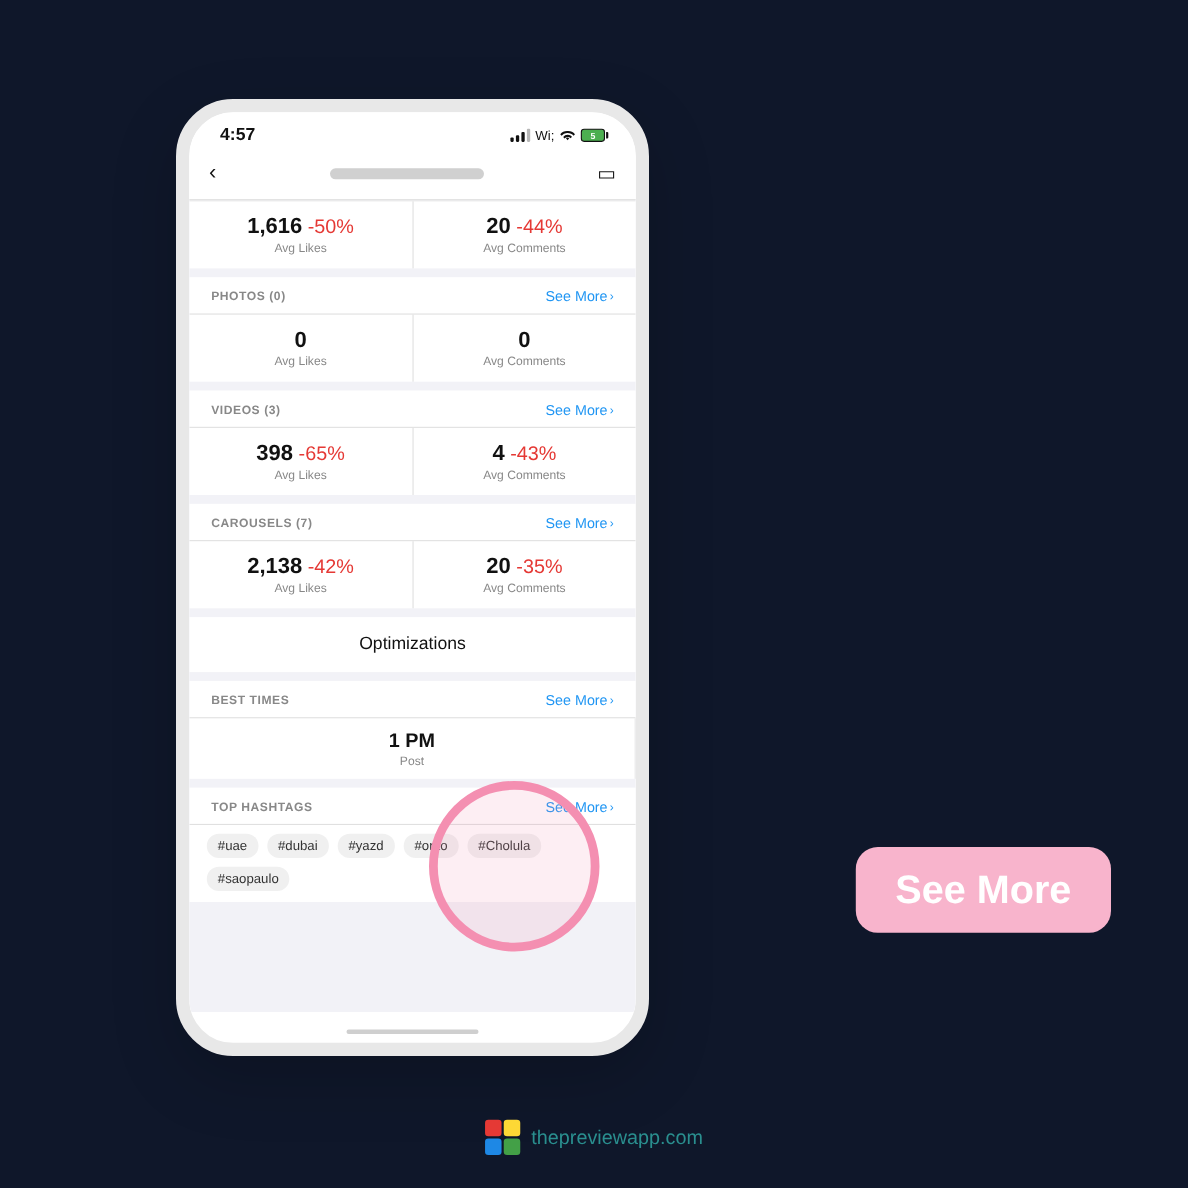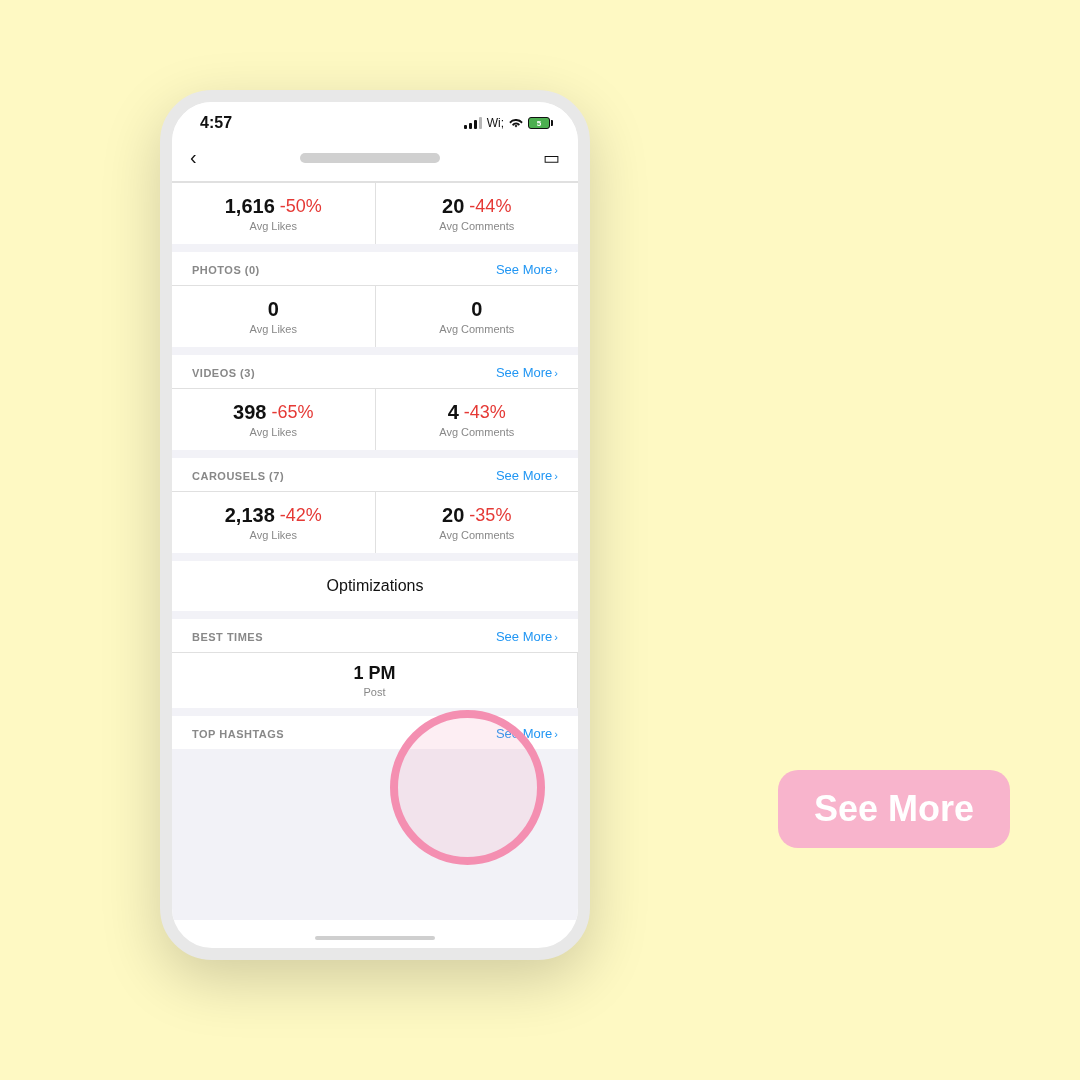--- a/index.html
+++ b/index.html
@@ -12,21 +12,21 @@
       align-items: center;
       justify-content: center;
       font-family: -apple-system, BlinkMacSystemFont, 'Helvetica Neue', Arial, sans-serif;
       overflow: hidden;
     }
 
     .canvas {
       width: 1080px;
       height: 1080px;
       position: relative;
-      background-color: #fef9c3;
+      background-color: #0f172a;
     }
 
     
     .phone {
       position: absolute;
       top: 90px;
       left: 160px;
       width: 430px;
       height: 870px;
       background: #fff;
@@ -522,28 +522,45 @@
       </div>
 
       <div class="hashtags-section">
         <div class="category-header">
           <span class="category-title">TOP HASHTAGS</span>
           <span class="see-more-link">
             <span>See More</span>
             <span class="chevron"> ›</span>
           </span>
         </div>
+        <div class="hashtags-row">
+          <span class="hashtag-pill">#uae</span>
+          <span class="hashtag-pill">#dubai</span>
+          <span class="hashtag-pill">#yazd</span>
+          <span class="hashtag-pill">#onto</span>
+          <span class="hashtag-pill">#Cholula</span>
+          <span class="hashtag-pill">#saopaulo</span>
+        </div>
       </div>
 
     </div>
 
     <div class="home-indicator"></div>
 
   </div>
 
   <div class="circle-highlight"></div>
 
   <div class="see-more-button">
     <span class="see-more-button-text">See More</span>
   </div>
 
+  <div class="footer">
+    <div class="logo-grid">
+      <div class="logo-cell red"></div>
+      <div class="logo-cell yellow"></div>
+      <div class="logo-cell blue"></div>
+      <div class="logo-cell green"></div>
+    </div>
+    <span class="footer-text">thepreviewapp.com</span>
+  </div>
 
 </div>
 
 </body></html>

